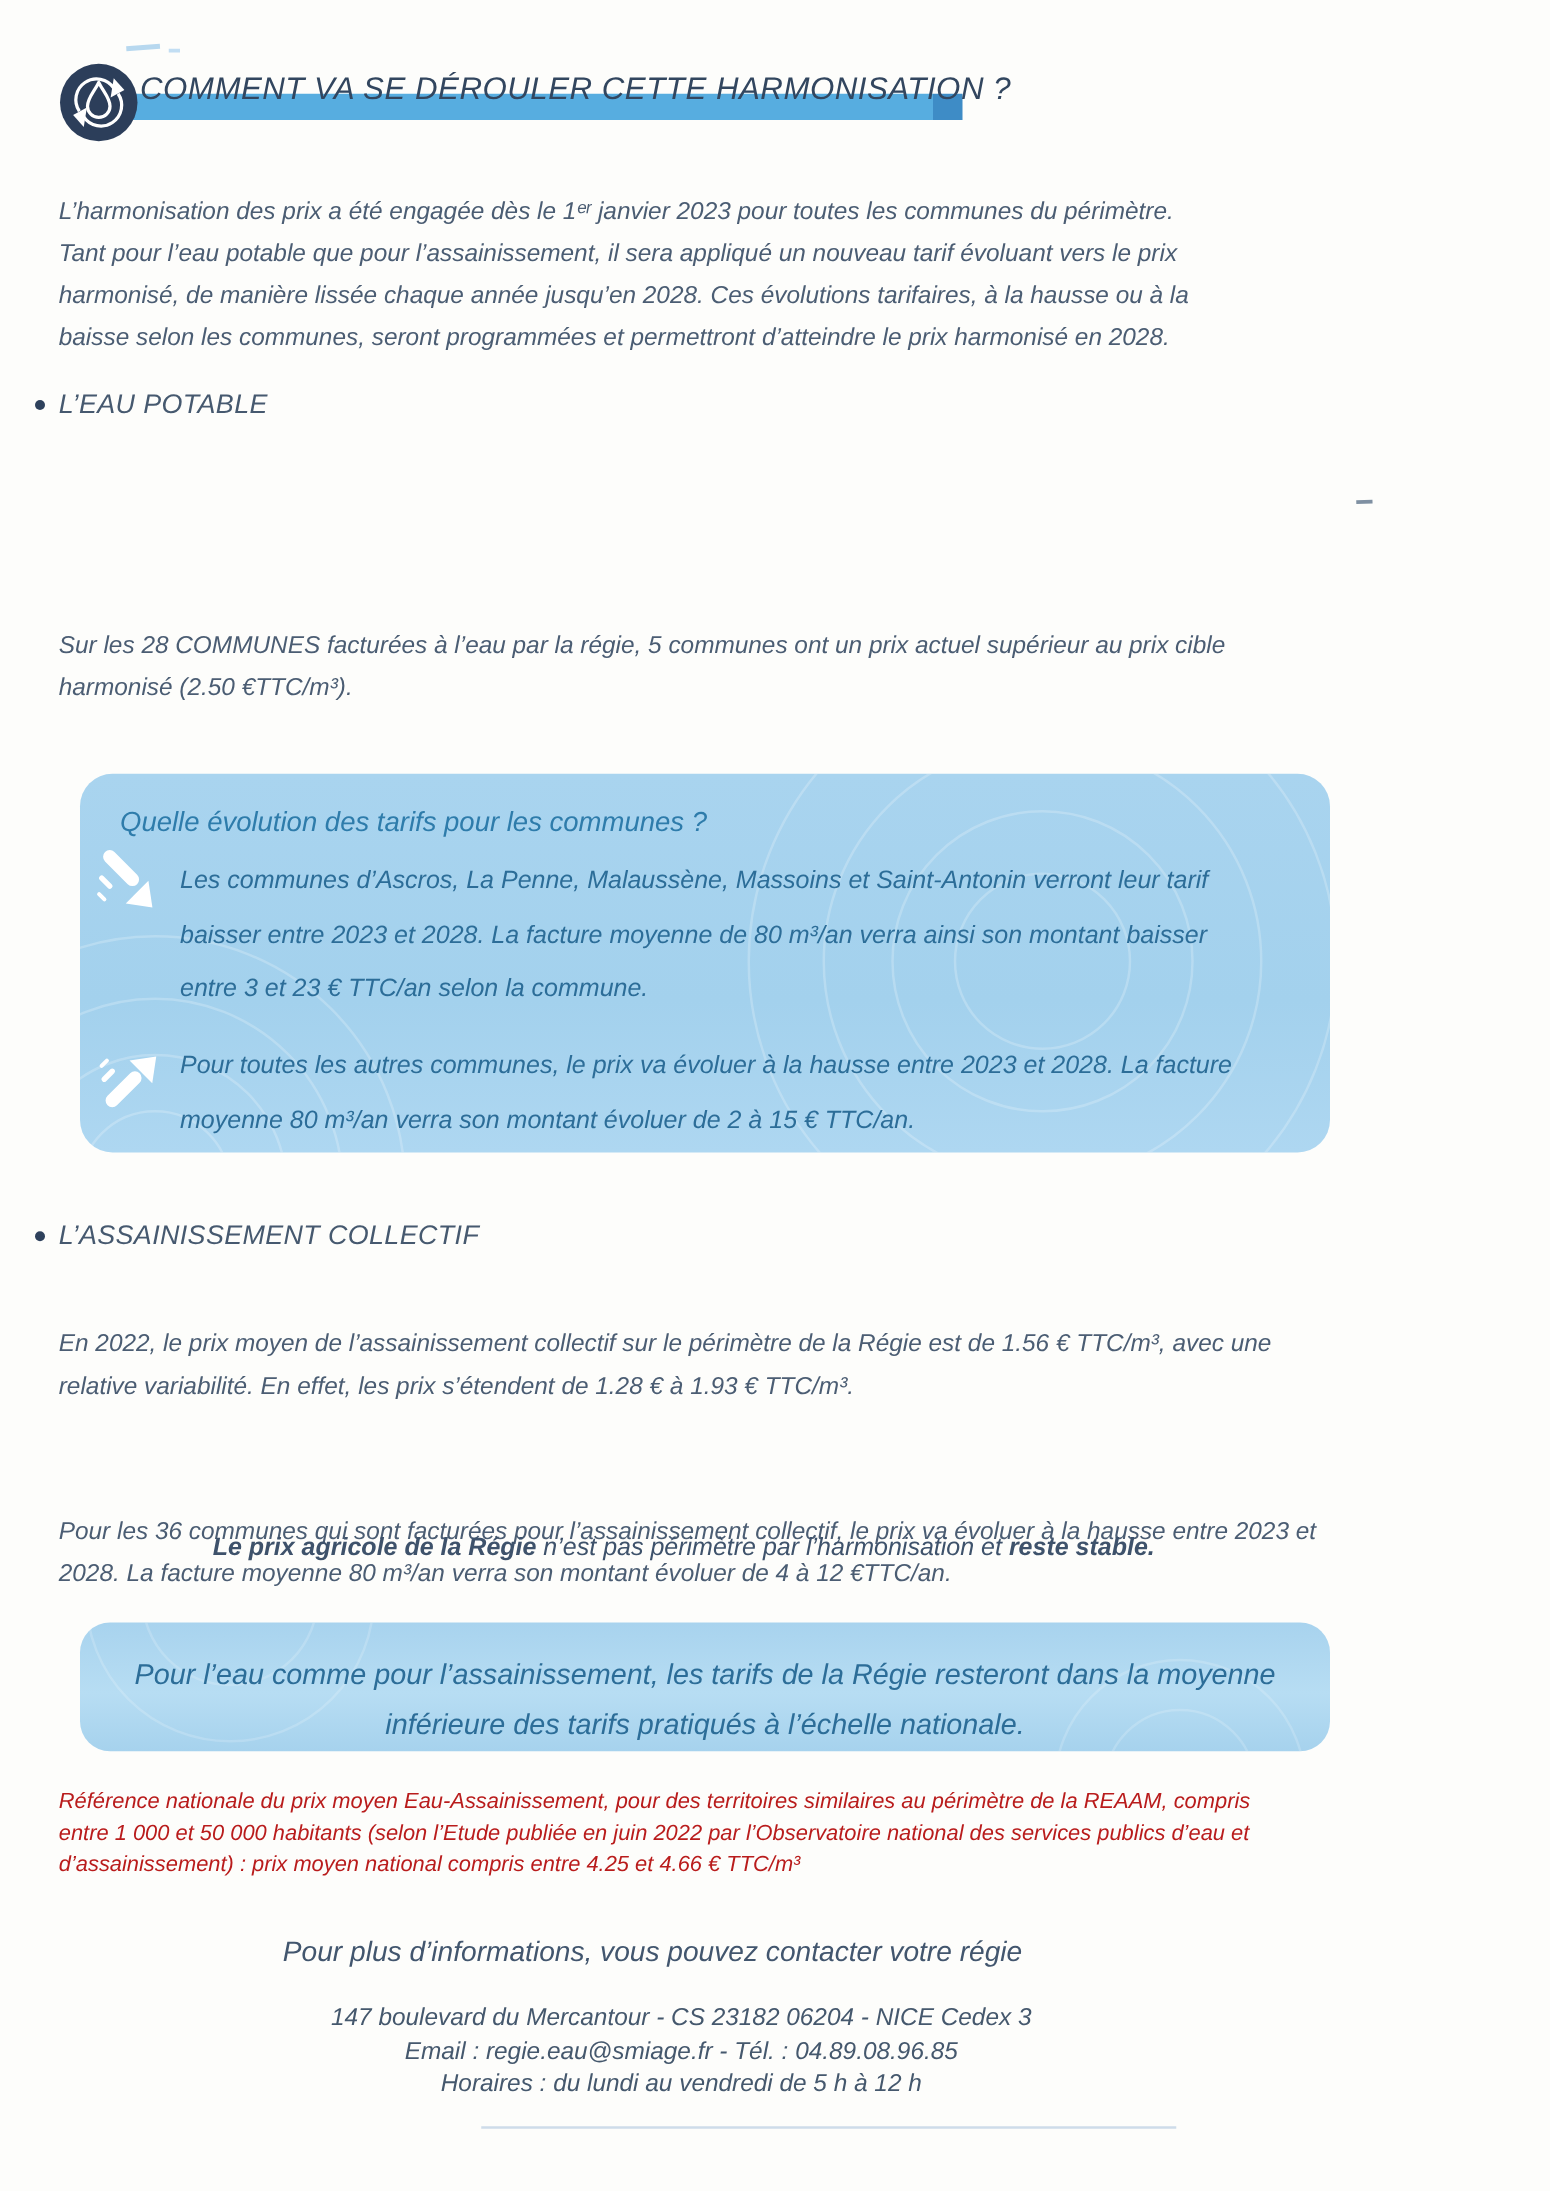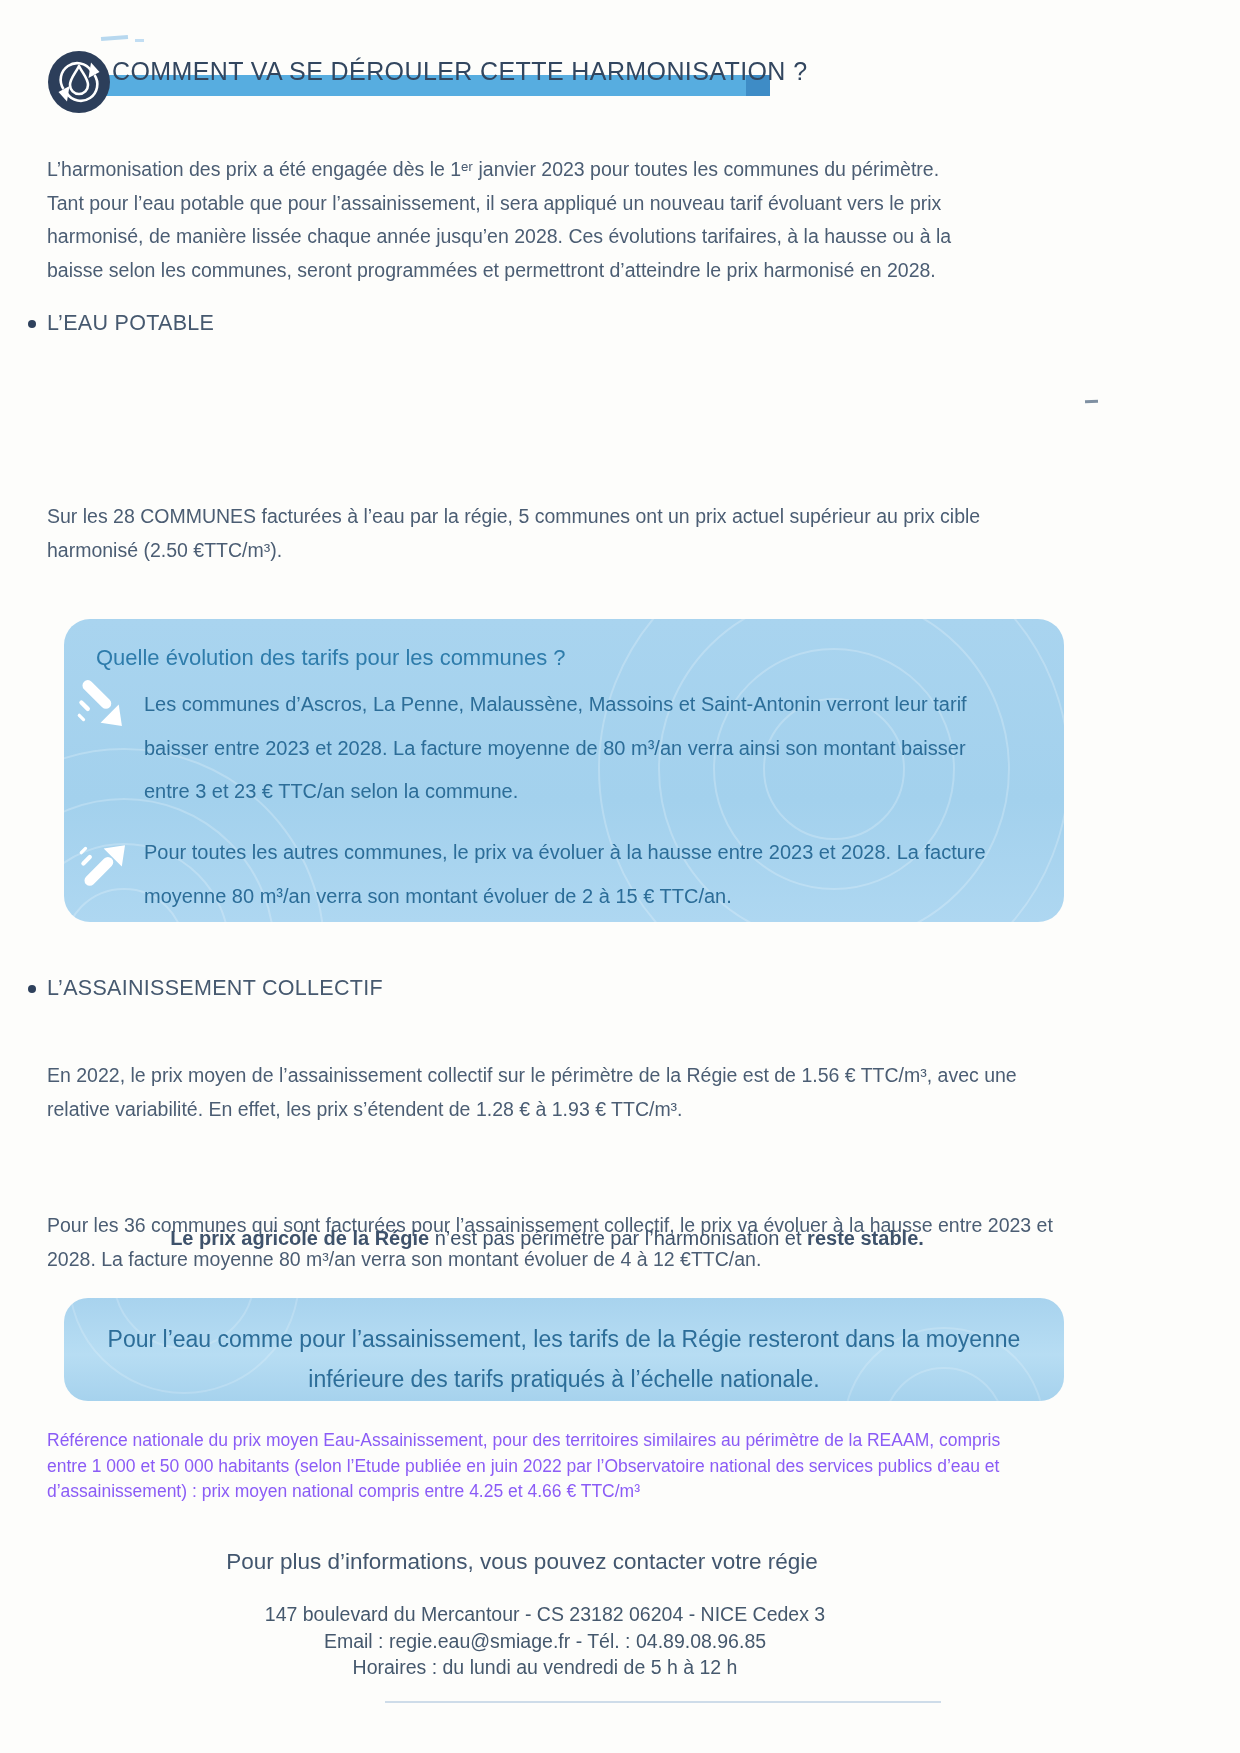--- a/index.html
+++ b/index.html
@@ -2,20 +2,21 @@
 <html lang="fr"><head>
 <meta charset="utf-8">
 <style>
   html,body{margin:0;padding:0;background:#ffffff;}
   .page{
     position:relative;
     width:1240px;height:1753px;
     background:#fdfdfb;
     font-family:"Liberation Sans","DejaVu Sans",sans-serif;
     overflow:hidden;
+    font-style:italic;
   }
   
   .hdr-icon{position:absolute;left:46px;top:49px;width:66px;height:66px;}
   .hdr-bar{position:absolute;left:92px;top:75px;width:678px;height:21px;
     background:linear-gradient(90deg,#57ade0 0%,#57ade0 96.5%,#3e8cc6 96.5%);}
   .hdr-title{position:absolute;left:112px;top:57px;font-size:25px;font-weight:500;
     color:#32465f;letter-spacing:.4px;white-space:nowrap;}
   
   .para{position:absolute;color:#4b5d73;font-size:19.5px;line-height:33.5px;margin-top:37px;}
   .intro{left:47px;top:116px;width:908px;}
@@ -43,21 +44,21 @@
   .bt-2{top:212px;}
   .center-bold{position:absolute;left:47px;top:1227px;width:1000px;text-align:center;
     font-size:20px;color:#3e526b;}
   .center-bold b{font-weight:700;}
   .bluebox2{position:absolute;left:64px;top:1298px;width:1000px;height:103px;
     border-radius:24px;background:linear-gradient(180deg,#a8d3ee 0%,#b7ddf3 55%,#a6d2ed 100%);
     overflow:hidden;}
   .bb2-text{position:absolute;left:30px;right:30px;top:21px;text-align:center;
     color:#2c6d98;font-size:23px;line-height:40px;}
   
-  .refnote{position:absolute;left:47px;top:1428px;width:996px;color:#8b5cf6;
+  .refnote{position:absolute;left:47px;top:1428px;width:996px;color:#b91c1c;
     font-size:17.5px;line-height:25.5px;}
   .contact-intro{position:absolute;left:22px;top:1549px;width:1000px;text-align:center;
     color:#42566e;font-size:22.5px;font-weight:500;}
   .contact-block{position:absolute;left:45px;top:1601px;width:1000px;text-align:center;
     color:#45586d;font-size:19.5px;line-height:26.5px;}
   .contact-block div{margin:0;}
   
   .hairline{position:absolute;left:385px;top:1701px;width:556px;height:2px;
     background:rgba(168,193,219,.55);}
   .artifact-dash-right{position:absolute;left:1085px;top:400px;width:13px;height:2.5px;

